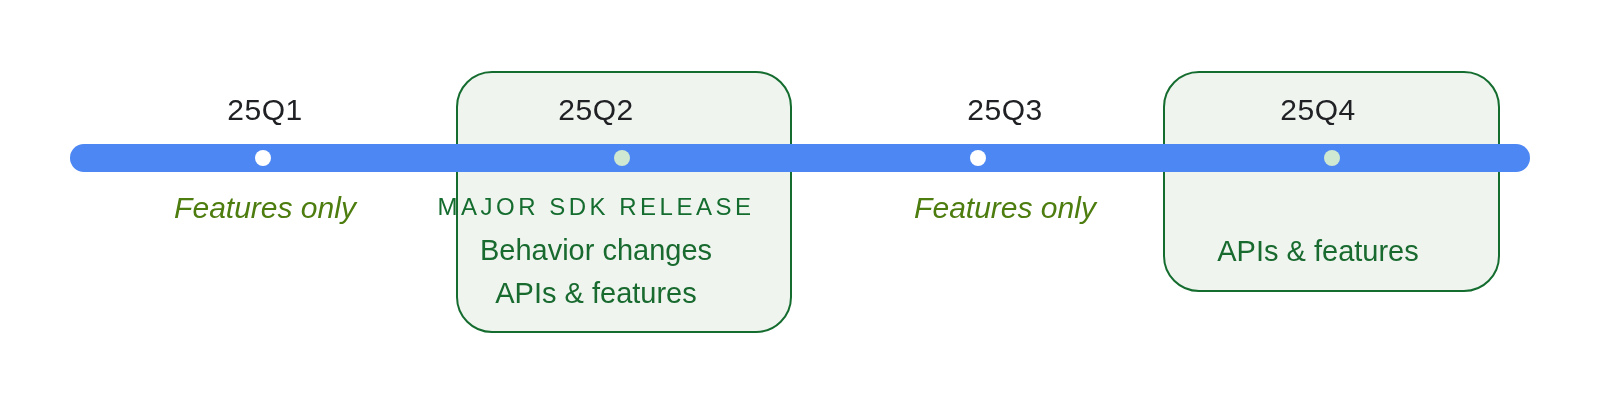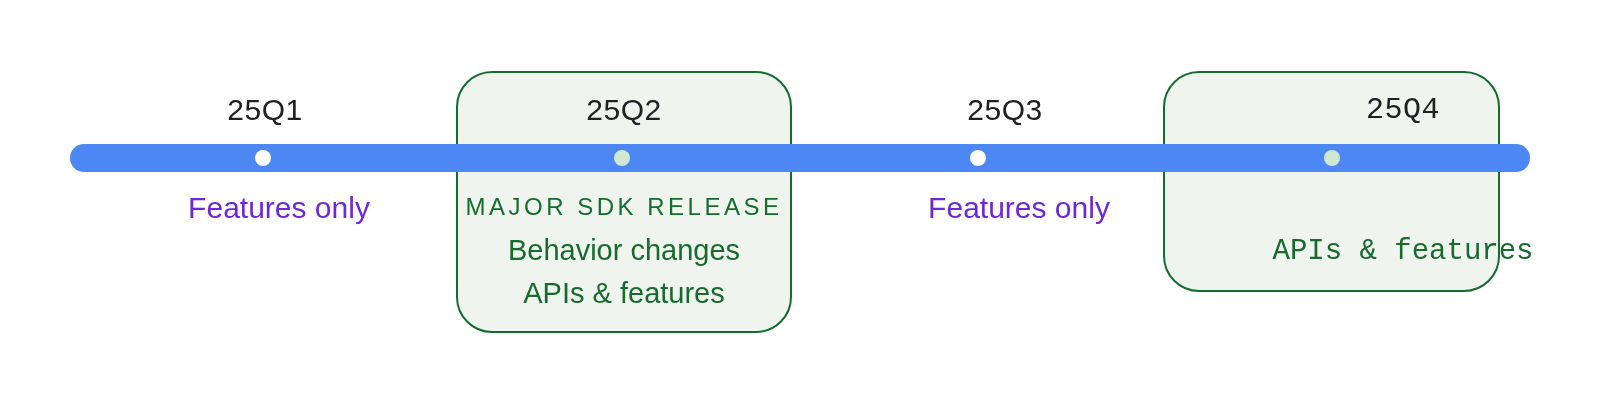--- a/index.html
+++ b/index.html
@@ -69,41 +69,41 @@
     top: 95px;
     font-size: 30px;
     line-height: 1;
     color: #202124;
     letter-spacing: 0.5px;
   }
   .note {
     top: 190px;
     font-size: 30px;
     line-height: 1.2;
-    color: #6d28d9;
-    margin-left: 14px;
+    font-style: italic;
+    color: #4d7c0f;
   }
   .card-heading {
     top: 195px;
     font-size: 24px;
     line-height: 1;
     font-weight: 500;
     letter-spacing: 3.5px;
     color: #146C2E;
   }
   .card-line {
     font-size: 29px;
     line-height: 1;
     font-weight: 500;
     color: #186A2F;
   }
   .cx-q1 { left: 265px; }
-  .cx-q2 { left: 624px; }
+  .cx-q2 { left: 596px; }
   .cx-q3 { left: 1005px; }
-  .cx-q4 { left: 1403px; font-family: Liberation Mono, monospace; }
+  .cx-q4 { left: 1318px; }
 </style>
 </head>
 <body>
 
 <div class="canvas">
 
   <div class="card card-q2"></div>
   <div class="card card-q4"></div>
 
   <div class="bar"></div>

